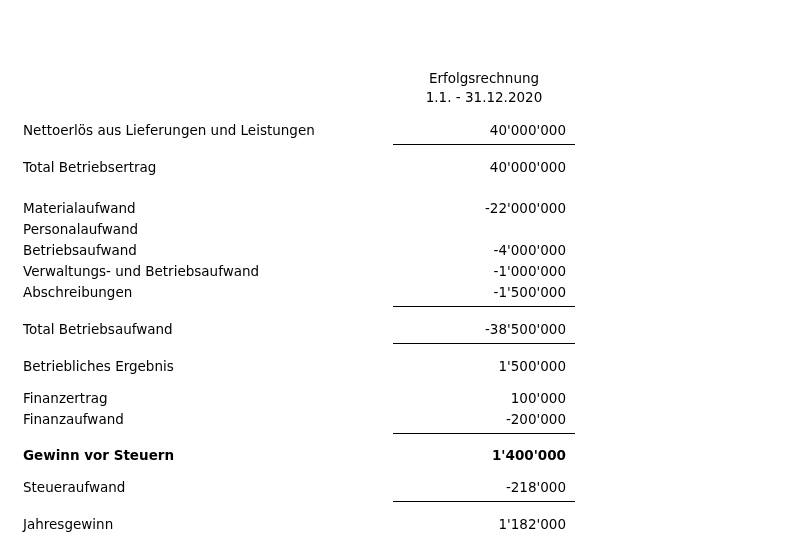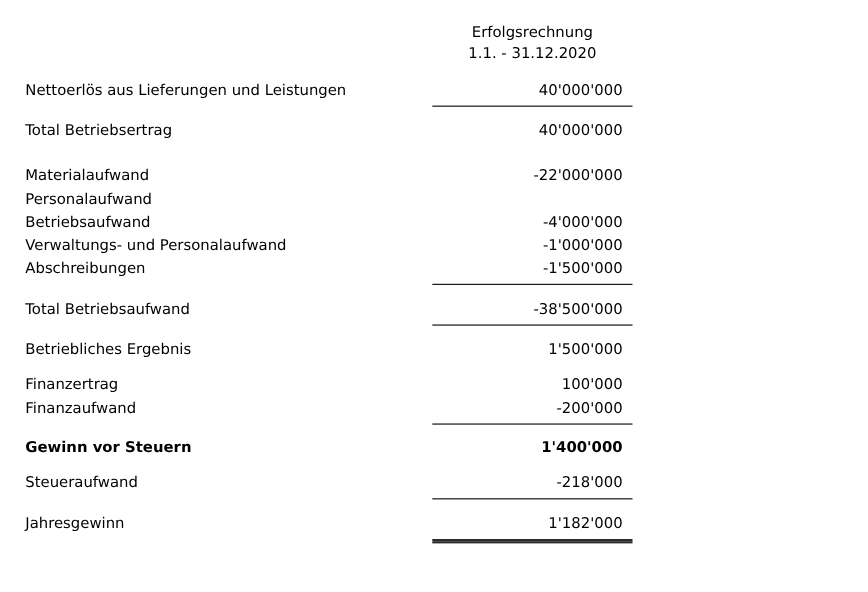--- a/index.html
+++ b/index.html
@@ -18,20 +18,21 @@
   }
   .sheet {
     padding-top: 21px;
     margin-left: 23px;
     width: 552px;
   }
   .row {
     display: flex;
     align-items: flex-start;
     line-height: 18px;
+    margin-top: 48px;
   }
   .lbl {
     width: 370px;
     flex: 0 0 370px;
     text-align: left;
     white-space: nowrap;
   }
   .val {
     width: 182px;
     flex: 0 0 182px;
@@ -98,21 +99,21 @@
   <div class="row g3">
     <div class="lbl">Personalaufwand</div>
   </div>
 
   <div class="row g3">
     <div class="lbl">Betriebsaufwand</div>
     <div class="val">-4'000'000</div>
   </div>
 
   <div class="row g3">
-    <div class="lbl">Verwaltungs- und Personalaufwand</div>
+    <div class="lbl">Verwaltungs- und Betriebsaufwand</div>
     <div class="val">-1'000'000</div>
   </div>
 
   <div class="row g3">
     <div class="lbl">Abschreibungen</div>
     <div class="val rule">-1'500'000</div>
   </div>
 
   <div class="row g13">
     <div class="lbl">Total Betriebsaufwand</div>

